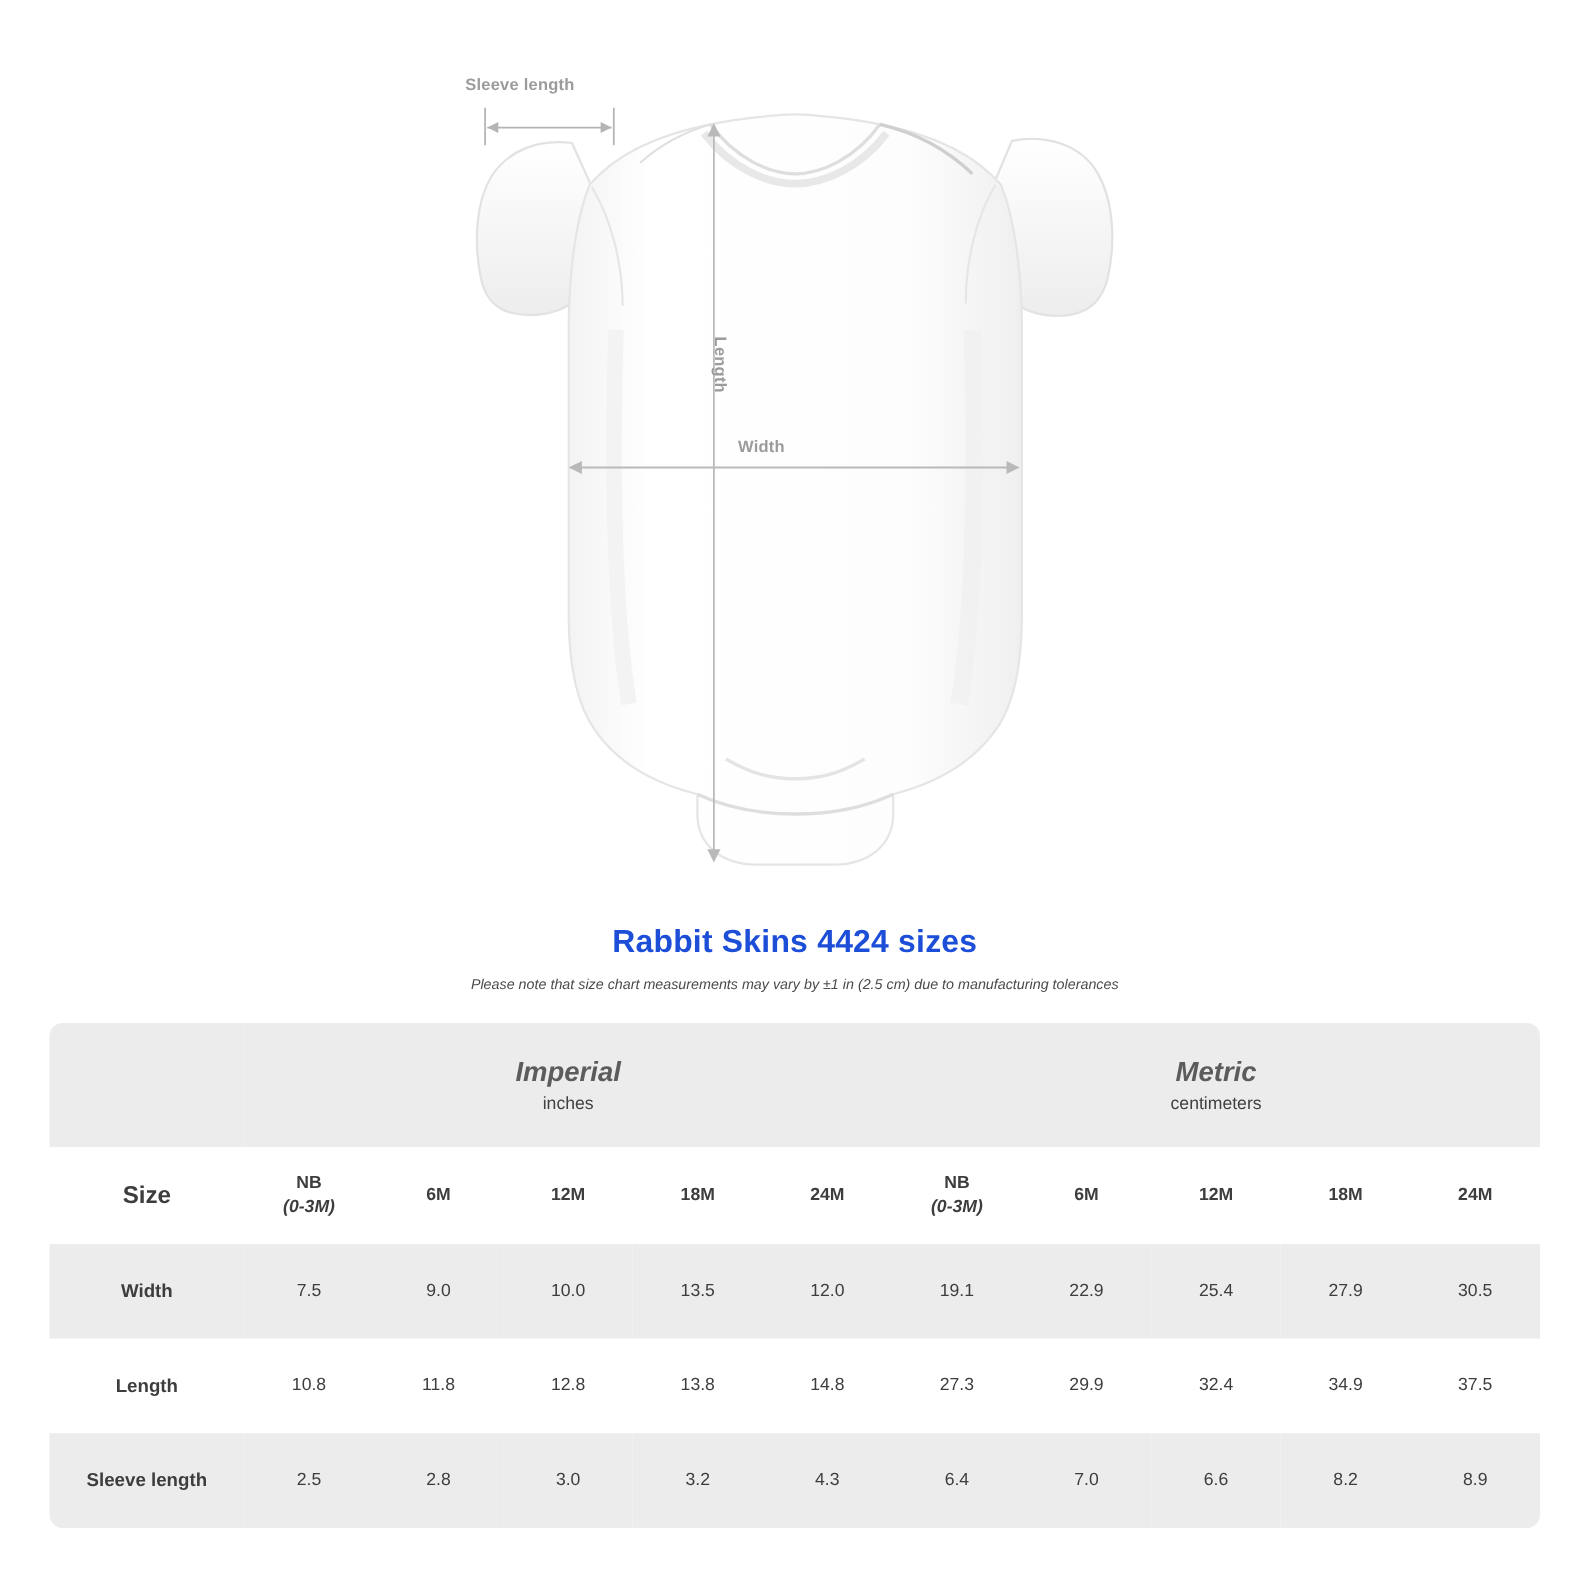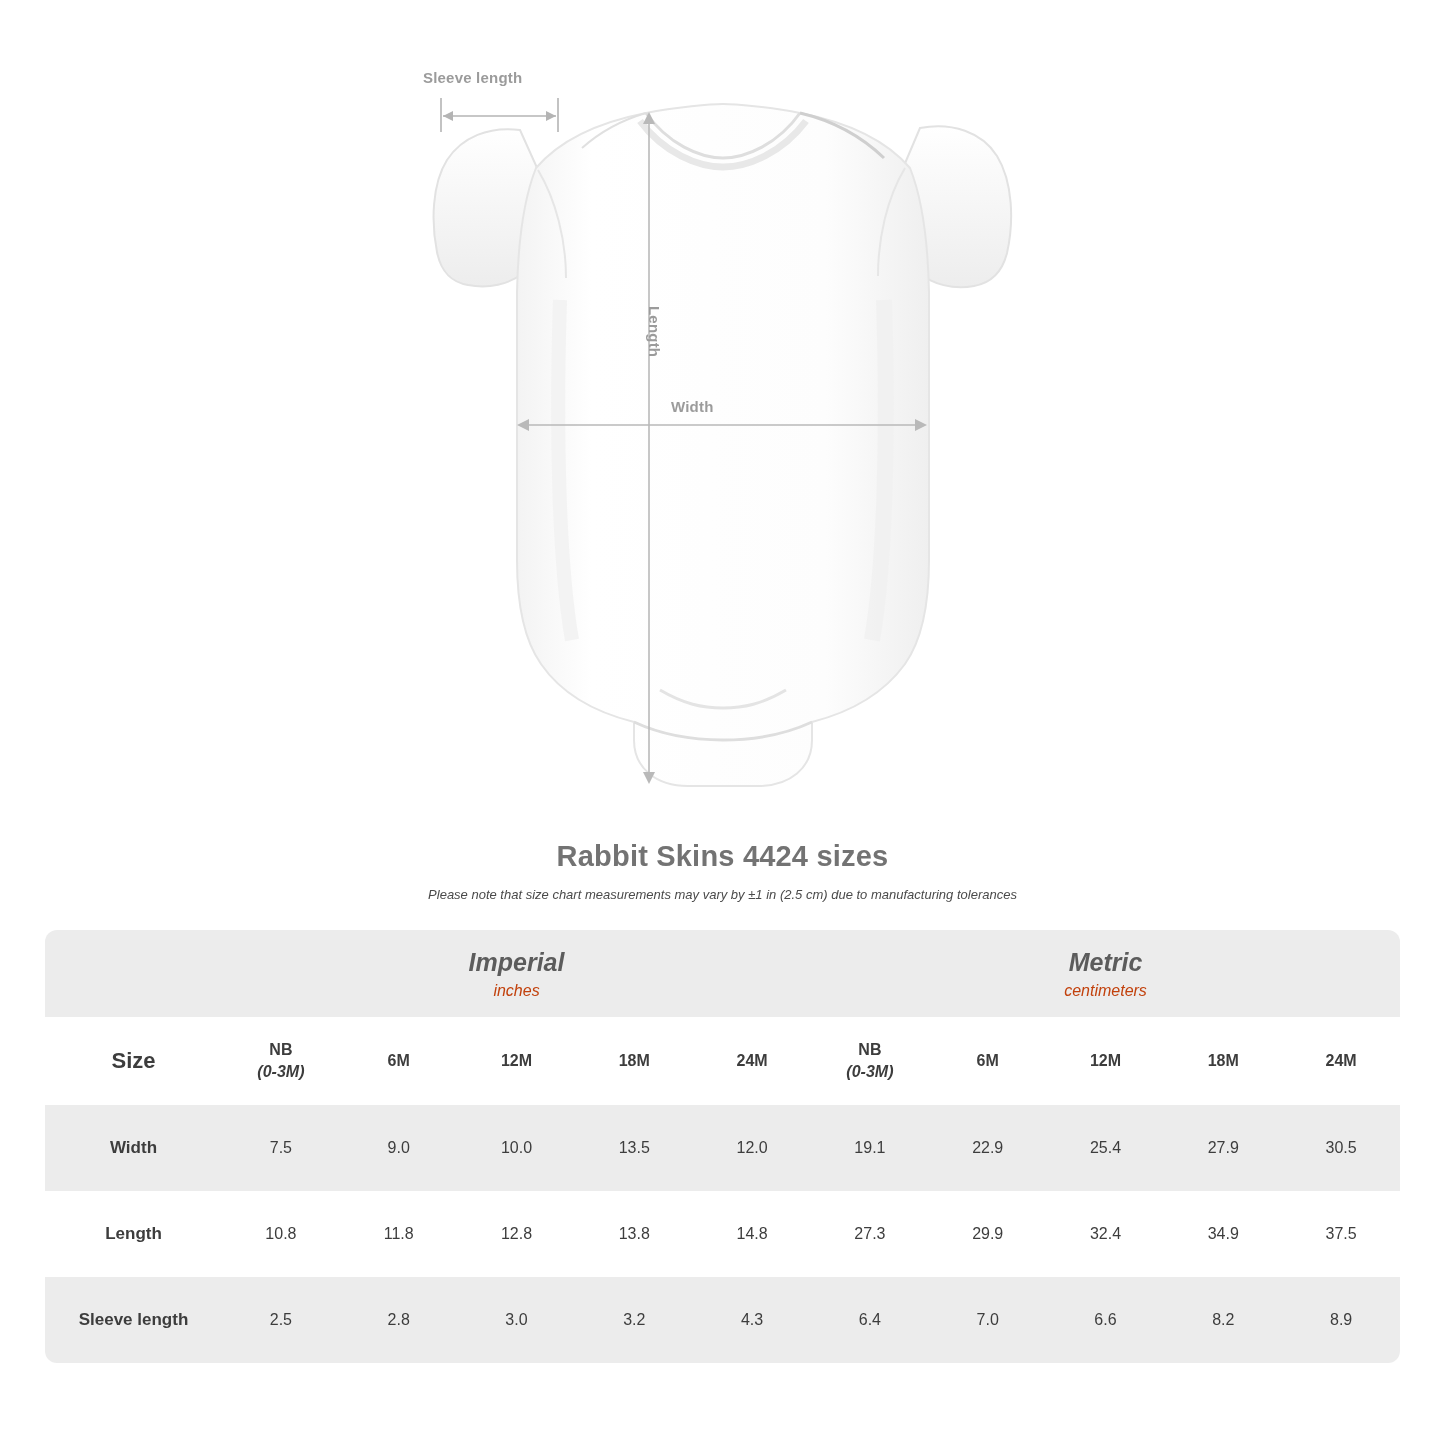--- a/index.html
+++ b/index.html
@@ -47,21 +47,21 @@
   }
 
   
   .title-block {
     text-align: center;
     margin-top: 10px;
   }
   .chart-title {
     font-size: 29px;
     font-weight: bold;
-    color: #737373;
+    color: #1d4ed8;
     margin: 0 0 14px 0;
     letter-spacing: .2px;
   }
   .chart-note {
     font-size: 13px;
     font-style: italic;
     color: #4a4a4a;
     margin: 0;
   }
 
@@ -78,36 +78,35 @@
     text-align: center;
     vertical-align: middle;
     font-size: 16px;
     color: #3d3d3d;
     border: none;
   }
 
   
   .unit-row td {
     background: #ececec;
-    height: 87px;
+    height: 113px;
     padding: 0;
   }
   .unit-row td.first { border-top-left-radius: 12px; }
   .unit-row td.last  { border-top-right-radius: 12px; }
   .unit-name {
     font-size: 25px;
     font-style: italic;
     font-weight: bold;
     color: #5c5c5c;
     line-height: 1.2;
   }
   .unit-sub {
     font-size: 16px;
-    font-style: italic;
-    color: #c2410c;
+    color: #404040;
     margin-top: 5px;
   }
 
   
   .size-row td {
     background: #ffffff;
     height: 86px;
     font-weight: bold;
     font-size: 16px;
     color: #3d3d3d;

